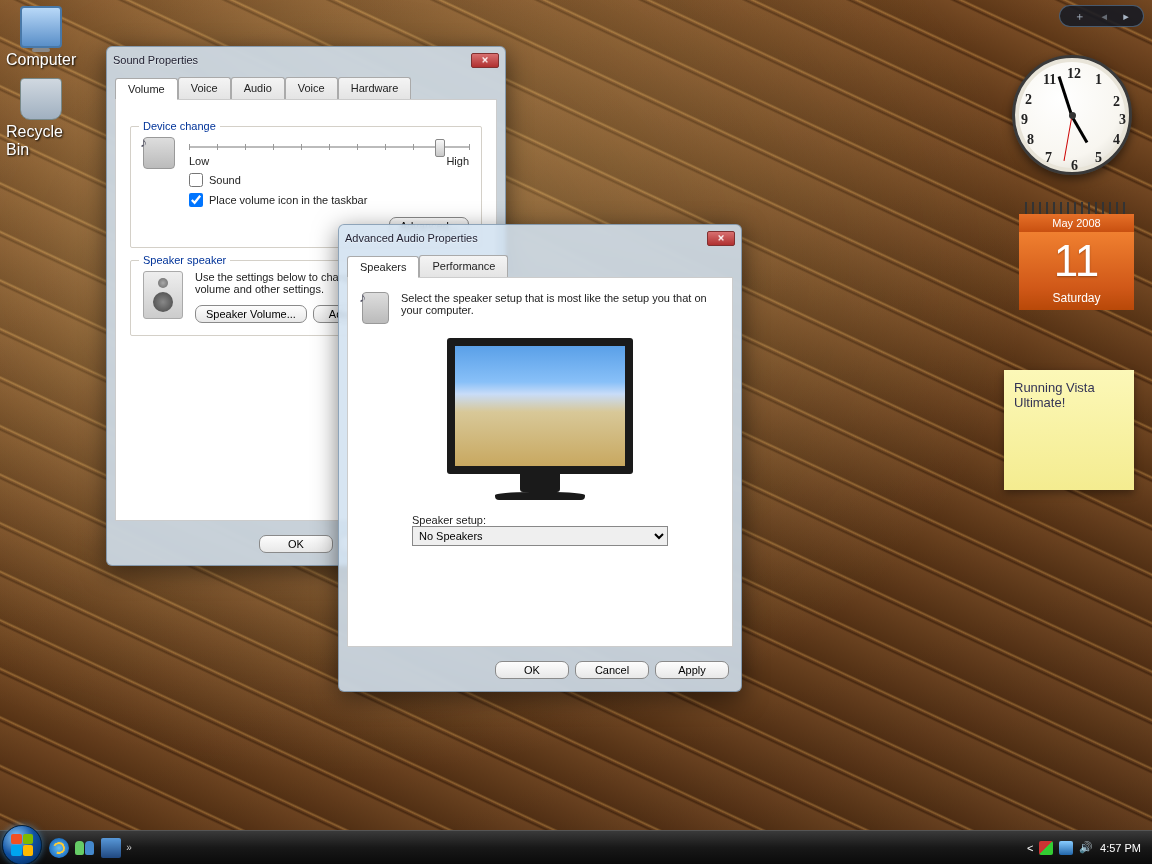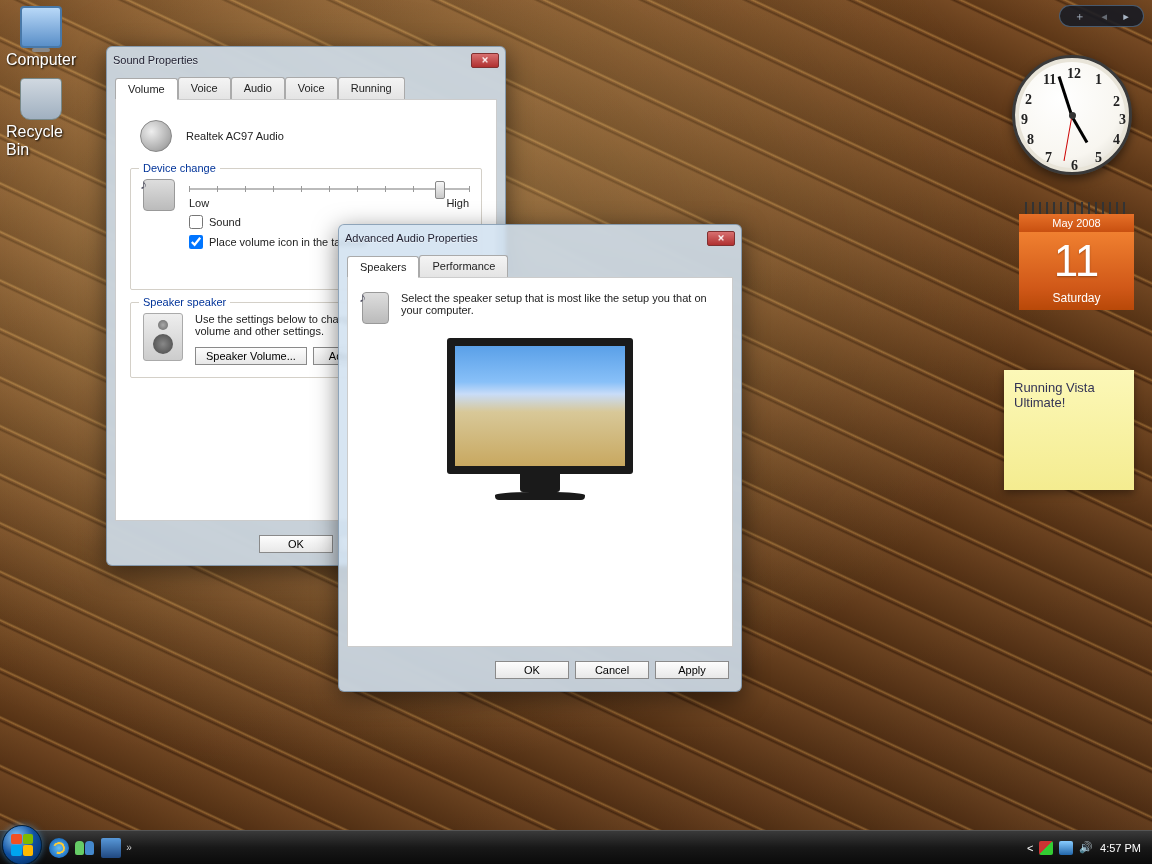--- a/index.html
+++ b/index.html
@@ -43,21 +43,21 @@
 .note-icon::before{content:"♪"; font-size:14px; position:absolute; left:-4px; top:-4px; color:#556;}
 
 .slider-track { height: 12px; margin: 4px 0 0 0; position: relative; }
 .slider-line { position: absolute; left:0; right:0; top:5px; height:2px; background:#bbb;}
 .slider-tick { position:absolute; top:3px; width:1px; height:6px; background:#999;}
 .slider-thumb { position:absolute; top:-2px; width:10px; height:18px; background:linear-gradient(#f8f8f8,#c8c8c8); border:1px solid #888; border-radius:2px;}
 
 .cb { display:flex; align-items:center; margin-top:6px; font-size:11px; }
 .cb input { width:14px; height:14px; margin-right:6px;}
 
-.btn { background: linear-gradient(#fdfdfd,#e8e8e8); border:1px solid #8a8a8a; border-radius:0; padding: 2px 10px; font-size:11px; cursor:pointer; min-width:74px; }
+.btn { background: linear-gradient(#fdfdfd,#e8e8e8); border:1px solid #8a8a8a; border-radius:7px; padding: 2px 10px; font-size:11px; cursor:pointer; min-width:74px; }
 
 .btn-row { display:flex; justify-content:flex-end; gap:6px; padding: 6px 12px 12px; }
 
 .spk-box-icon { width:40px; height:48px; background:linear-gradient(#eee,#ccc); border:1px solid #aaa; border-radius:3px; position:relative; display:inline-block; vertical-align:top;}
 .spk-box-icon::after{content:""; position:absolute; left:9px; top:20px; width:20px; height:20px; border-radius:50%; background:radial-gradient(circle,#888,#444);}
 .spk-box-icon::before{content:""; position:absolute; left:14px; top:6px; width:10px; height:10px; border-radius:50%; background:radial-gradient(circle,#aaa,#666);}
 
 
 .monitor { width: 186px; margin: 14px auto; }
 .mon-frame { background:#1a1a1a; padding:8px; border-radius:3px; }
@@ -116,27 +116,23 @@
 <div class="vwin" style="left:106px; top:46px; width:400px;">
   <div class="vtitle">
     <span class="t">Sound Properties</span>
     <div class="vclose">✕</div>
   </div>
   <div class="tabs">
     <div class="tab active">Volume</div>
     <div class="tab">Voice</div>
     <div class="tab">Audio</div>
     <div class="tab">Voice</div>
-    <div class="tab">Running</div>
+    <div class="tab">Hardware</div>
   </div>
   <div class="panel" style="height:422px;">
-    <div style="display:flex;align-items:center;gap:14px;padding:6px 4px 4px 10px;">
-      <span class="spk-icon"></span>
-      <span>Realtek AC97 Audio</span>
-    </div>
 
     <div class="group">
       <div class="group-title">Device change</div>
       <div style="display:flex;align-items:flex-start;gap:14px;">
         <span class="note-icon"></span>
         <div style="flex:1;">
           <div class="slider-track">
             <div class="slider-line"></div>
             <div class="slider-tick" style="left:0%"></div>
               <div class="slider-tick" style="left:10%"></div>
@@ -205,20 +201,26 @@
       <span class="note-icon"></span>
       <span>Select the speaker setup that is most like the setup you that on your computer.</span>
     </div>
     <div class="monitor">
       <div class="mon-frame">
           <div class="mon-screen"></div>
         </div>
       <div class="mon-stand"></div>
       <div class="mon-base"></div>
     </div>
+    <div style="margin:14px 50px 0;">
+      <div>Speaker setup:</div>
+      <select class="vsel">
+        <option>No Speakers</option>
+      </select>
+    </div>
   </div>
   <div class="btn-row">
     <button class="btn">OK</button>
     <button class="btn">Cancel</button>
     <button class="btn">Apply</button>
   </div>
 </div>
 
 <div class="sidebar-controls">
   <span class="sb-btn">＋</span>

